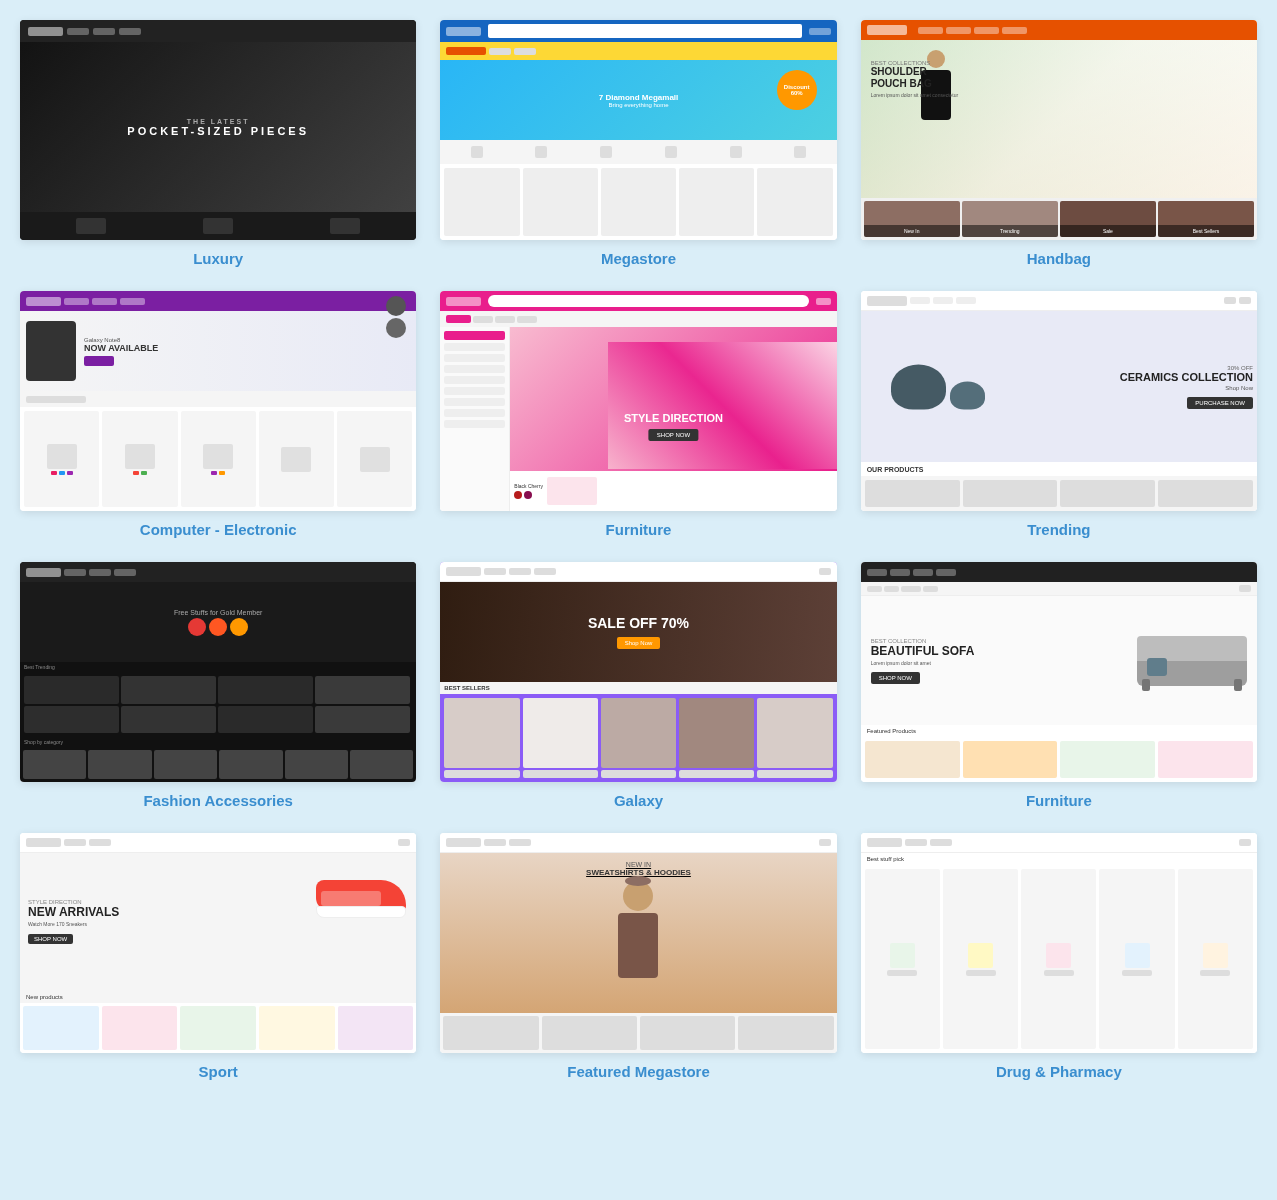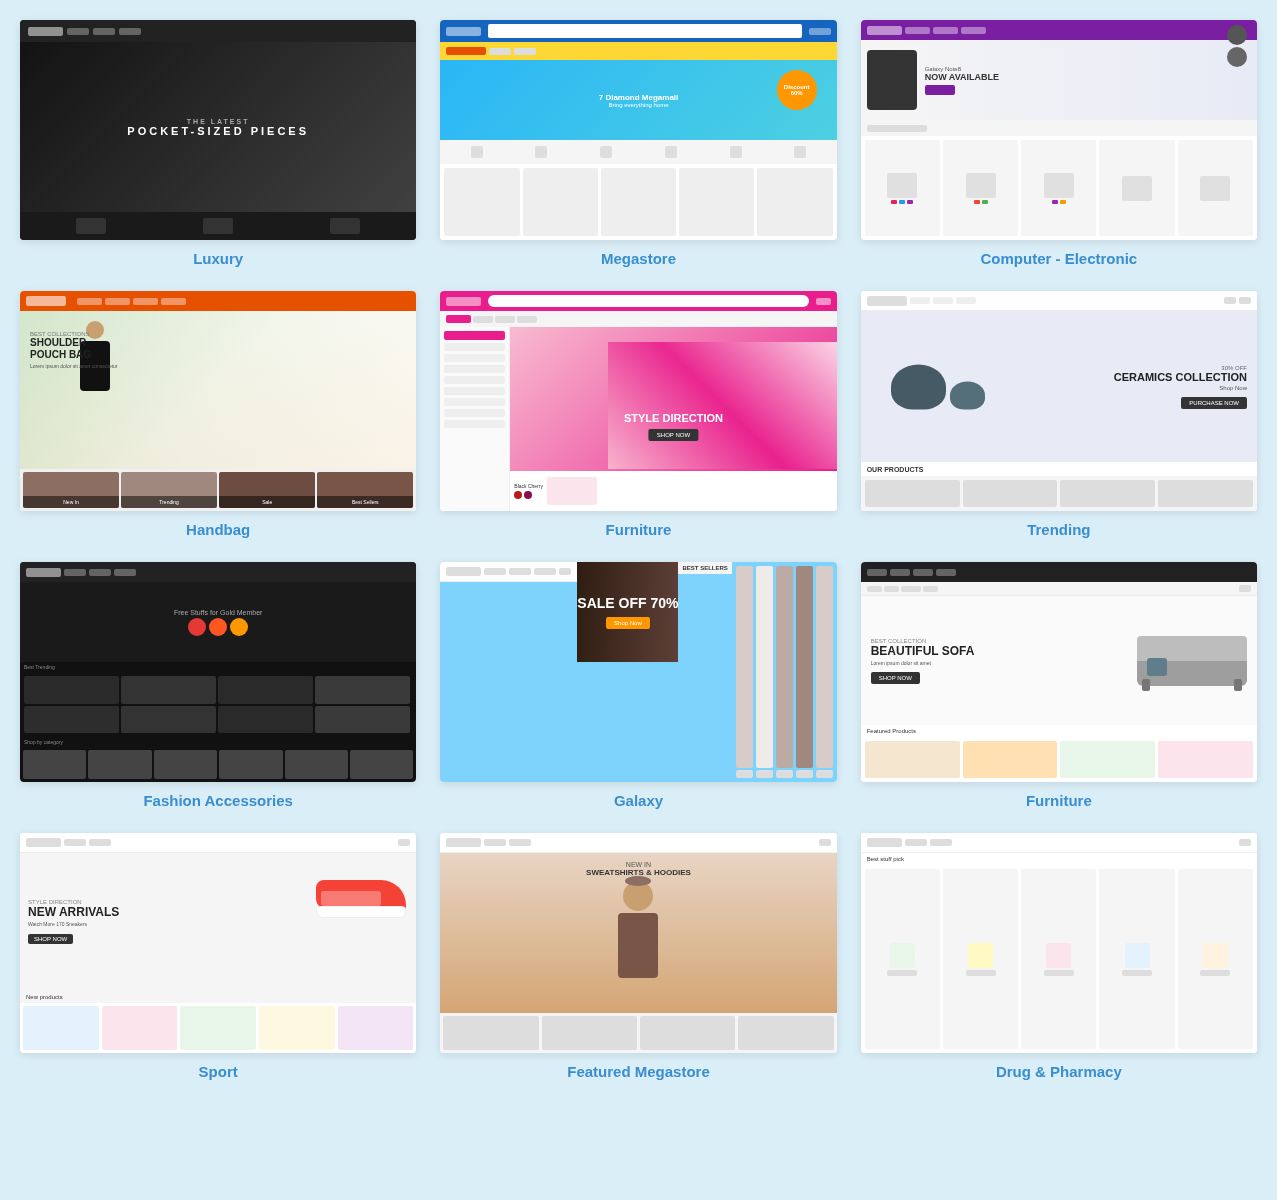--- a/index.html
+++ b/index.html
@@ -248,21 +248,21 @@
       gap: 3px;
     }
     .ceramics-nav-logo { height: 10px; width: 40px; background: #ddd; border-radius: 2px; }
     .ceramics-nav-item { height: 7px; width: 20px; background: #eee; border-radius: 2px; }
     .ceramics-hero {
       flex: 1;
       background: #e8eaf6;
       display: flex;
       align-items: center;
       justify-content: flex-end;
-      padding: 10px;
+      padding: 4px;
       position: relative;
     }
     .ceramics-bowls {
       position: absolute;
       left: 30px;
       top: 50%;
       transform: translateY(-50%);
       display: flex;
       gap: 4px;
       align-items: flex-end;
@@ -304,25 +304,25 @@
       justify-content: center;
       position: relative;
     }
     .fashion-acc-products { flex: 1; display: flex; flex-wrap: wrap; gap: 2px; padding: 4px; }
     .fashion-acc-product { width: calc(25% - 2px); background: #333; border-radius: 2px; }
     .fashion-acc-categories { height: 35px; display: flex; gap: 2px; padding: 3px; }
     .fashion-acc-cat { flex: 1; background: #444; border-radius: 2px; }
 
     
     .fashion-card {
-      background: #7dd3fc;
-      width: 100%;
-      height: 100%;
-      display: flex;
-      flex-direction: row;
+      background: #8b5cf6;
+      width: 100%;
+      height: 100%;
+      display: flex;
+      flex-direction: column;
     }
     .fashion-nav {
       height: 20px;
       background: #fff;
       border-bottom: 1px solid #eee;
       display: flex;
       align-items: center;
       padding: 0 6px;
       gap: 3px;
     }
@@ -533,20 +533,70 @@
         <div class="megamall-products">
           <div class="megamall-product"></div>
           <div class="megamall-product"></div>
           <div class="megamall-product"></div>
           <div class="megamall-product"></div>
           <div class="megamall-product"></div>
         </div>
       </div>
     </div>
     <div class="card-label">Megastore</div>
+  </div>
+
+  <div class="card">
+    <div class="card-image">
+      <div class="handbag-card">
+        <div class="handbag-nav">
+          <div class="handbag-nav-logo"></div>
+          <div class="handbag-nav-item"></div>
+          <div class="handbag-nav-item"></div>
+          <div class="handbag-nav-item"></div>
+          <div class="handbag-nav-item"></div>
+        </div>
+        <div class="handbag-hero">
+          <div class="handbag-hero-bg"></div>
+
+          <div style="position:absolute;left:60px;top:10px;z-index:2;">
+            <div style="width:18px;height:18px;background:#c8a070;border-radius:50%;margin:0 auto;"></div>
+            <div style="width:30px;height:50px;background:#111;border-radius:4px;margin:2px auto;"></div>
+          </div>
+          <div style="position:absolute;left:10px;top:20px;z-index:3;">
+            <div style="font-size:6px;color:#777;">BEST COLLECTIONS</div>
+            <div style="font-size:10px;font-weight:bold;color:#222;text-transform:uppercase;line-height:1.2;">SHOULDER<br>POUCH BAG</div>
+            <div style="font-size:5px;color:#555;margin-top:2px;">Lorem ipsum dolor sit amet consectetur</div>
+          </div>
+        </div>
+        <div class="handbag-thumbs">
+          <div class="handbag-thumb" style="background:#8d6e63;">
+            <div class="handbag-thumb-overlay">
+              <span class="handbag-thumb-text">New In</span>
+            </div>
+          </div>
+          <div class="handbag-thumb" style="background:#a1887f;">
+            <div class="handbag-thumb-overlay">
+              <span class="handbag-thumb-text">Trending</span>
+            </div>
+          </div>
+          <div class="handbag-thumb" style="background:#6d4c41;">
+            <div class="handbag-thumb-overlay">
+              <span class="handbag-thumb-text">Sale</span>
+            </div>
+          </div>
+          <div class="handbag-thumb" style="background:#795548;">
+            <div class="handbag-thumb-overlay">
+              <span class="handbag-thumb-text">Best Sellers</span>
+            </div>
+          </div>
+        </div>
+      </div>
+    </div>
+    <div class="card-label">Handbag</div>
   </div>
 
   <div class="card">
     <div class="card-image">
       <div class="computer-card">
         <div class="computer-nav">
           <div class="nav-logo" style="background:rgba(255,255,255,0.5);"></div>
           <div class="computer-nav-item"></div>
           <div class="computer-nav-item"></div>
           <div class="computer-nav-item"></div>
@@ -592,70 +642,20 @@
           <div class="computer-product">
             <div class="computer-product-img" style="background:#e0e0e0;"></div>
           </div>
           <div class="computer-product">
             <div class="computer-product-img" style="background:#e0e0e0;"></div>
           </div>
         </div>
       </div>
     </div>
     <div class="card-label">Computer - Electronic</div>
-  </div>
-
-  <div class="card">
-    <div class="card-image">
-      <div class="handbag-card">
-        <div class="handbag-nav">
-          <div class="handbag-nav-logo"></div>
-          <div class="handbag-nav-item"></div>
-          <div class="handbag-nav-item"></div>
-          <div class="handbag-nav-item"></div>
-          <div class="handbag-nav-item"></div>
-        </div>
-        <div class="handbag-hero">
-          <div class="handbag-hero-bg"></div>
-
-          <div style="position:absolute;left:60px;top:10px;z-index:2;">
-            <div style="width:18px;height:18px;background:#c8a070;border-radius:50%;margin:0 auto;"></div>
-            <div style="width:30px;height:50px;background:#111;border-radius:4px;margin:2px auto;"></div>
-          </div>
-          <div style="position:absolute;left:10px;top:20px;z-index:3;">
-            <div style="font-size:6px;color:#777;">BEST COLLECTIONS</div>
-            <div style="font-size:10px;font-weight:bold;color:#222;text-transform:uppercase;line-height:1.2;">SHOULDER<br>POUCH BAG</div>
-            <div style="font-size:5px;color:#555;margin-top:2px;">Lorem ipsum dolor sit amet consectetur</div>
-          </div>
-        </div>
-        <div class="handbag-thumbs">
-          <div class="handbag-thumb" style="background:#8d6e63;">
-            <div class="handbag-thumb-overlay">
-              <span class="handbag-thumb-text">New In</span>
-            </div>
-          </div>
-          <div class="handbag-thumb" style="background:#a1887f;">
-            <div class="handbag-thumb-overlay">
-              <span class="handbag-thumb-text">Trending</span>
-            </div>
-          </div>
-          <div class="handbag-thumb" style="background:#6d4c41;">
-            <div class="handbag-thumb-overlay">
-              <span class="handbag-thumb-text">Sale</span>
-            </div>
-          </div>
-          <div class="handbag-thumb" style="background:#795548;">
-            <div class="handbag-thumb-overlay">
-              <span class="handbag-thumb-text">Best Sellers</span>
-            </div>
-          </div>
-        </div>
-      </div>
-    </div>
-    <div class="card-label">Handbag</div>
   </div>
 
   <div class="card">
     <div class="card-image">
       <div class="cosmetics-card">
         <div class="cosmetics-nav">
           <div class="nav-logo" style="background:rgba(255,255,255,0.5);"></div>
           <div class="cosmetics-search"></div>
           <div style="height:7px;width:15px;background:rgba(255,255,255,0.5);border-radius:2px;"></div>
         </div>
@@ -932,21 +932,21 @@
       <div class="fashion-mega-card">
         <div class="fashion-mega-nav">
           <div class="nav-logo" style="background:#ddd;"></div>
           <div class="nav-item-dark"></div>
           <div class="nav-item-dark"></div>
           <div style="margin-left:auto;display:flex;gap:2px;">
             <div style="height:7px;width:12px;background:#ddd;border-radius:2px;"></div>
           </div>
         </div>
         <div class="fashion-mega-hero">
-          <div style="text-align:center;position:relative;z-index:2;">
+          <div style="text-align:center;position:relative;z-index:2;text-decoration:underline;">
             <div style="font-size:7px;color:#555;text-transform:uppercase;">NEW IN</div>
             <div style="font-size:8px;font-weight:bold;color:#333;text-transform:uppercase;">SWEATSHIRTS &amp; HOODIES</div>
           </div>
 
           <div style="position:relative;z-index:2;margin-top:4px;">
             <div style="width:30px;height:30px;background:#c8a070;border-radius:50%;margin:0 auto;position:relative;">
               <div style="position:absolute;top:-5px;left:2px;right:2px;height:10px;background:#8d6e63;border-radius:50%;"></div>
             </div>
             <div style="width:40px;height:65px;background:#795548;border-radius:4px;margin:2px auto;"></div>
           </div>

